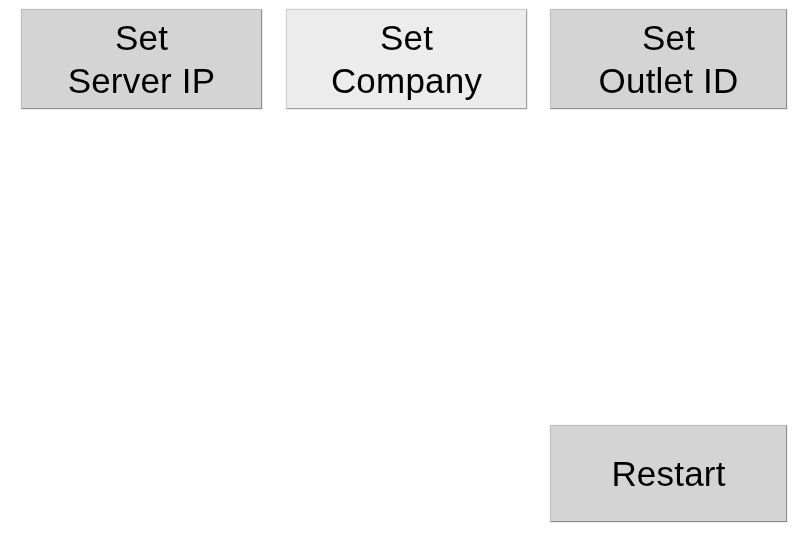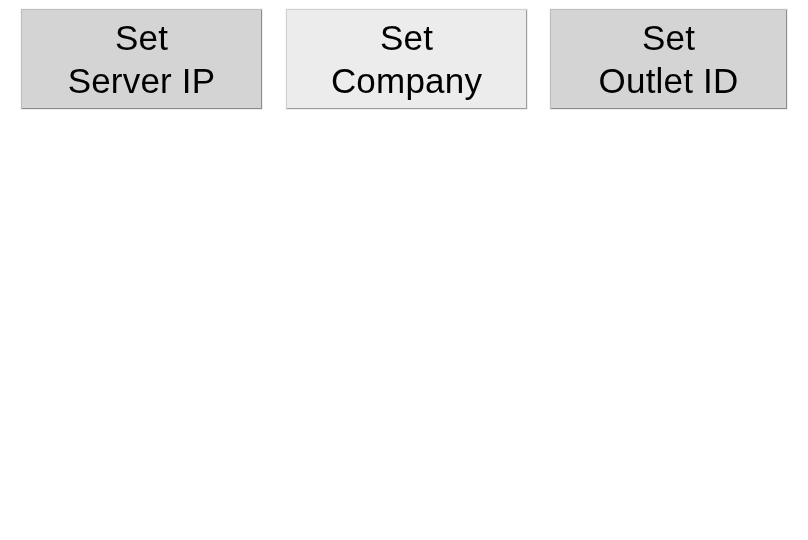--- a/index.html
+++ b/index.html
@@ -86,14 +86,17 @@
     <span class="btn-label">Set
 Company</span>
   </div>
 
   <div class="btn btn-r1c3">
     <span class="btn-label">Set
 Outlet ID</span>
   </div>
 
 
+  <div class="btn btn-r2c3">
+    <span class="btn-label">Restart</span>
+  </div>
 
 </div>
 
 </body></html>

